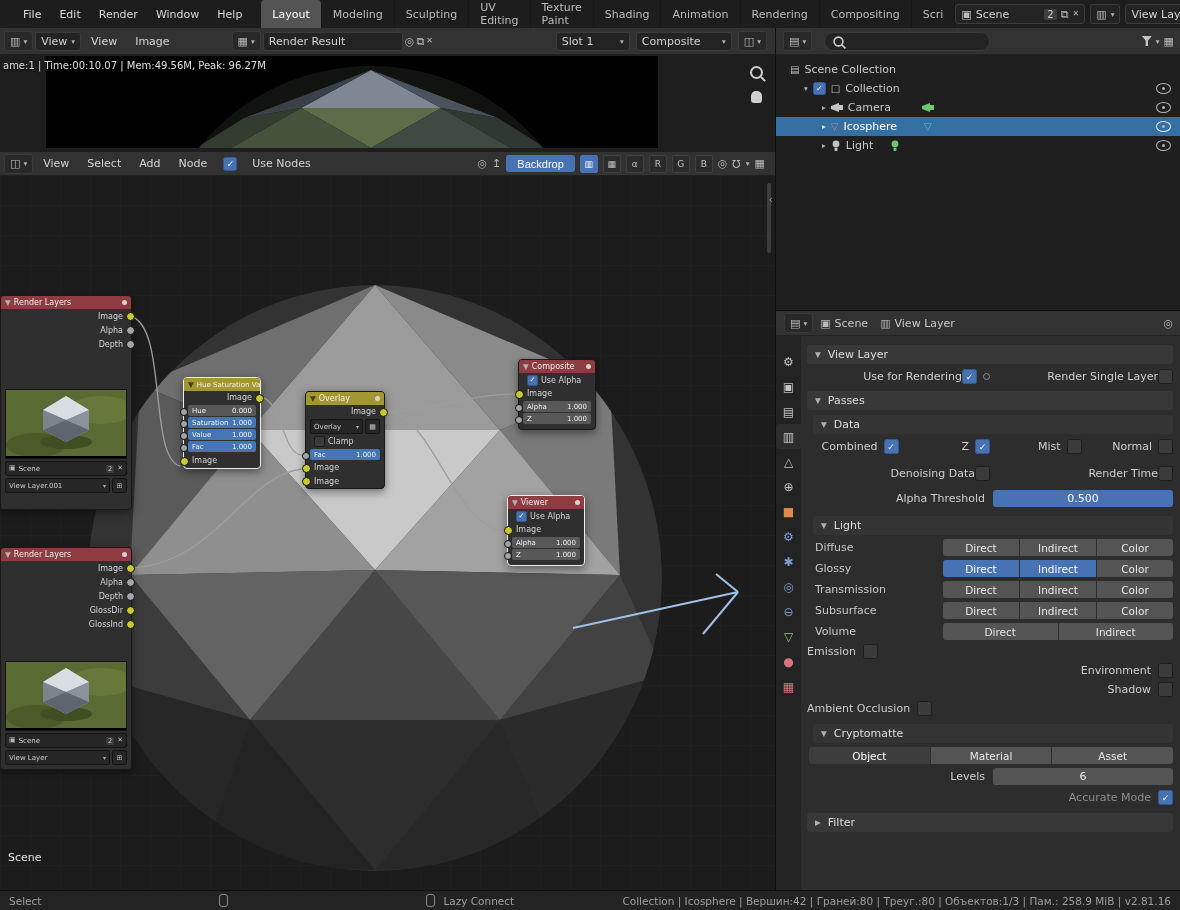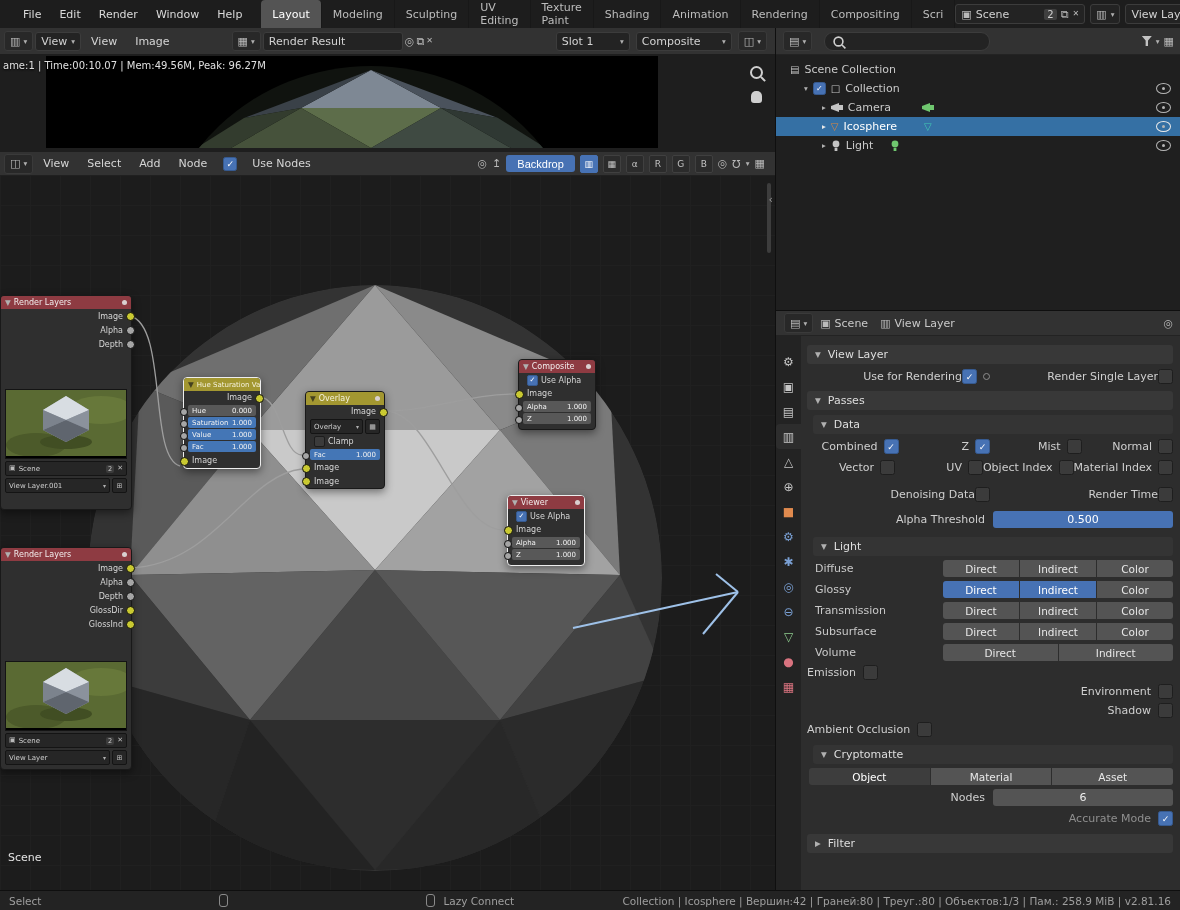--- a/index.html
+++ b/index.html
@@ -681,38 +681,20 @@
         </div>
       <div class="col4">
           <span class="plabel">Mist</span>
           <span class="cb"></span>
         </div>
       <div class="col4">
           <span class="plabel">Normal</span>
           <span class="cb"></span>
         </div>
     </div>
-    <div class="prow">
-      <div class="col4">
-          <span class="plabel">Vector</span>
-          <span class="cb"></span>
-        </div>
-      <div class="col4">
-          <span class="plabel">UV</span>
-          <span class="cb"></span>
-        </div>
-      <div class="col4">
-          <span class="plabel">Object Index</span>
-          <span class="cb"></span>
-        </div>
-      <div class="col4">
-          <span class="plabel">Material Index</span>
-          <span class="cb"></span>
-        </div>
-    </div>
     <div class="prow" style="margin-top:8px">
       <div class="col2">
           <span class="plabel">Denoising Data</span>
           <span class="cb"></span>
         </div>
       <div class="col2">
           <span class="plabel">Render Time</span>
           <span class="cb"></span>
         </div>
     </div>
@@ -788,21 +770,21 @@
       <span>Cryptomatte</span>
     </div>
     <div class="prow">
       <div class="bgroup" style="margin-left:2px">
         <button class="pbtn pressed">Object</button>
         <button class="pbtn">Material</button>
         <button class="pbtn">Asset</button>
       </div>
     </div>
     <div class="prow">
-      <span class="plabel" style="width:178px">Nodes</span>
+      <span class="plabel" style="width:178px">Levels</span>
       <span class="gfield">
           <span>6</span>
         </span>
     </div>
     <div class="prow" style="justify-content:flex-end;gap:7px">
       <span class="plabel" style="color:#8f8f8f">Accurate Mode</span>
       <span class="cb on">
           <span>✓</span>
         </span>
     </div>

